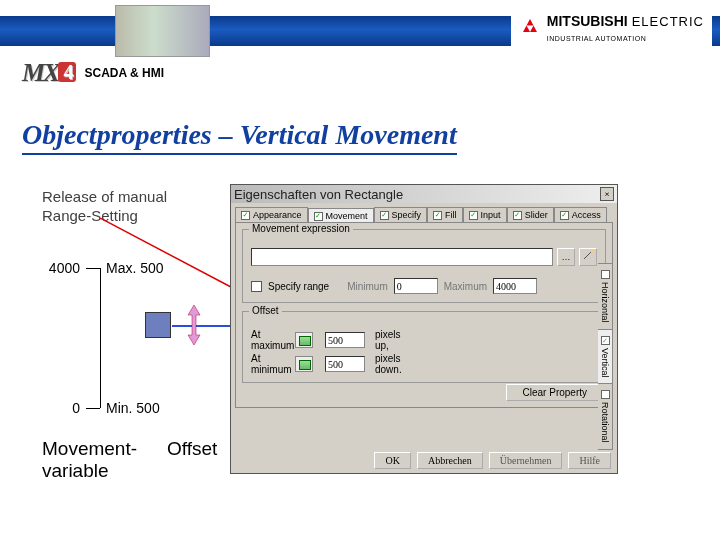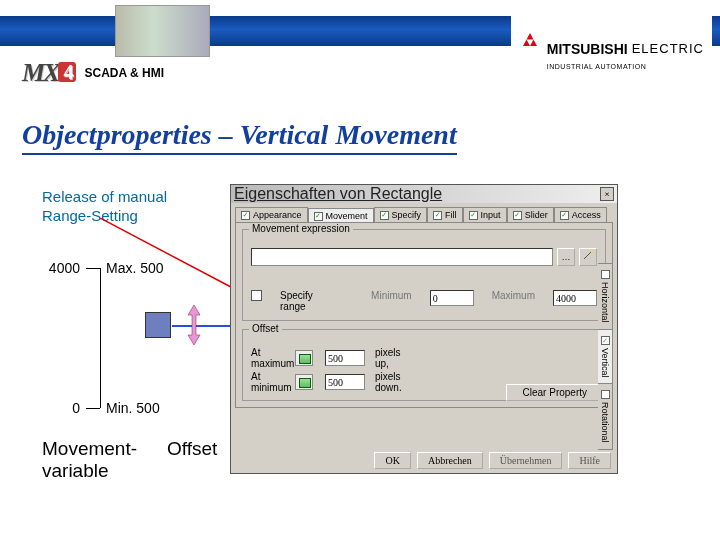--- a/index.html
+++ b/index.html
@@ -3,54 +3,54 @@
 <meta charset="utf-8">
 <style>
   * { box-sizing: border-box; }
   body { margin: 0; width: 720px; height: 540px; font-family: Arial, sans-serif; background: #fff; overflow: hidden; position: relative; }
   .topbar { width: 720px; height: 60px; position: relative; }
   .photo-strip { position: absolute; left: 115px; top: 5px; width: 95px; height: 52px; background: linear-gradient(90deg, #bba 0%, #cdc 40%, #aab 100%); border: 1px solid #999; }
   .blueband { position: absolute; left: 0; top: 16px; width: 720px; height: 30px; background: linear-gradient(180deg,#0a3a8a 0%,#1a5bc0 45%,#0a3a8a 100%); }
   .logo-box { position: absolute; right: 8px; top: 10px; background: #fff; padding: 4px 8px; display: flex; align-items: center; gap: 6px; }
   .tri-logo svg { display: block; }
   .brand-text { line-height: 1; }
-  .brand-text .m { font-weight: bold; font-size: 14px; color: #000; display: flex; align-items: flex-start; gap: 4px; margin-top: 28px;}
+  .brand-text .m { font-weight: bold; font-size: 14px; color: #000; display: flex; align-items: center; gap: 4px;}
   .brand-text .m .e { font-weight: normal; font-size: 13px; letter-spacing: 1px;}
   .brand-text .sub { font-size: 7px; letter-spacing: 0.5px; color: #000; }
   .mx4 { position: absolute; left: 22px; top: 60px; display: flex; align-items: center; gap: 8px; }
   .mx4-mark { font: italic bold 26px/1 Georgia, serif; color: #444; text-shadow: 1px 1px 0 #ccc; letter-spacing: -2px;}
   .mx4-mark .four { background: #c33; color: #fff; font-style: normal; padding: 0 5px; border-radius: 3px; font-size: 20px; display:inline-block; transform: translateY(-2px);}
   .mx4-sub { font-weight: bold; font-size: 12px; color: #000; }
   .title { position: absolute; left: 22px; top: 120px; font: italic bold 28px/1.1 "Times New Roman", serif; color: #1240a0; border-bottom: 2px solid #1240a0; padding-bottom: 2px;}
-  .note1 { position: absolute; left: 42px; top: 188px; font-size: 15px; line-height: 1.25; color: #0369a1; }
+  .note1 { position: absolute; left: 42px; top: 188px; font-size: 15px; line-height: 1.25; color: #404040; }
   .entry-note { position: absolute; left: 278px; top: 243px; font-size: 15px; font-weight: bold; color: #000; }
   .hi-box { position: absolute; left: 418px; top: 294px; width: 154px; height: 22px; border: 1.5px solid #d00; }
   .scale { position: absolute; left: 42px; top: 260px; width: 180px; height: 160px; font-size: 14px; }
   .scale .row { display: flex; align-items: center; gap: 6px; position: absolute; }
   .scale .lblL { width: 38px; text-align: right; }
   .scale .tick { width: 14px; height: 0; border-top: 1px solid #000; }
   .scale .lblR { }
   .center-box { position: absolute; left: 145px; top: 312px; width: 26px; height: 26px; background: #6e7fbf; border: 1px solid #333; }
   .varrow { position: absolute; left: 42px; top: 438px; font-size: 19px; display: flex; align-items: flex-start; gap: 30px; }
   .blue-line { position: absolute; background: #2a4edb; height: 2px; }
   .win { position: absolute; left: 230px; top: 184px; width: 388px; height: 290px; background: #d4d0c8; border: 1px solid #555; font: 11px Tahoma, sans-serif; color: #000; }
   .win .tb { background: linear-gradient(90deg,#bbb,#eee); height: 18px; display: flex; align-items: center; justify-content: space-between; padding: 0 3px; }
-  .win .tb .ttl { font-size: 16px; color: #222; text-decoration: underline; }
+  .win .tb .ttl { font-size: 13px; color: #222; }
   .win .tb .xbtn { width: 14px; height: 14px; background: #d4d0c8; border: 1px solid #555; font: bold 9px/12px Tahoma; text-align: center; }
   .tabs { display: flex; padding: 4px 4px 0; gap: 0; }
   .tab { background: #d4d0c8; border: 1px solid #888; border-bottom: none; padding: 2px 5px; font-size: 9px; display: flex; align-items: center; gap: 3px; cursor: default;}
   .tab.active { background: #eee; position: relative; top: 1px; }
   .tab .chk { width: 9px; height: 9px; background: #fff; border: 1px solid #666; display: inline-flex; align-items: center; justify-content: center; font-size: 7px; color: #0a0; }
   .panel { margin: 0 4px 4px; border: 1px solid #888; background: #d4d0c8; padding: 6px; height: 186px; position: relative;}
   .grp { border: 1px solid #999; padding: 18px 8px 8px; margin-bottom: 8px; position: relative; }
   .grp .legend { position: absolute; top: -7px; left: 6px; background: #d4d0c8; padding: 0 3px; font-size: 10px; }
   .expr-row { display: flex; gap: 4px; align-items: center; }
   .expr-row input[type=text] { flex: 1; height: 18px; border: 1px inset #888; background: #fff; padding: 0 3px; font: 11px Tahoma; }
   .mini-btn { width: 18px; height: 18px; background: #d4d0c8; border: 1px outset #fff; font-size: 9px; text-align: center; line-height: 16px; }
-  .range-row { display: flex; align-items: flex-start; gap: 18px; margin-top: 24px; font-size: 10px;}
+  .range-row { display: flex; align-items: center; gap: 6px; margin-top: 12px; font-size: 10px;}
   .range-row input[type=text]{ width: 44px; height: 16px; border: 1px inset #888; background: #fff; font: 10px Tahoma; text-align: left; padding: 0 2px;}
   .cb { width: 11px; height: 11px; background: #fff; border: 1px solid #555; display: inline-block; }
   .offset-grid { display: grid; grid-template-columns: 38px 24px 44px 34px; grid-auto-rows: 20px; gap: 4px 6px; align-items: center; font-size: 10px;}
   .offset-grid .lab { }
   .offset-grid .ico { width: 18px; height: 16px; background: #eee; border: 1px solid #888; position: relative;}
   .offset-grid .ico::after{content:""; position:absolute; left:3px; top:3px; width:10px; height:8px; border:1px solid #060; background: linear-gradient(#9d9,#6b6);}
   .offset-grid input { width: 40px; height: 16px; border: 1px inset #888; background: #fff; font: 10px Tahoma; padding: 0 2px;}
   .sidetabs { position: absolute; right: -1px; top: 40px; display: flex; flex-direction: column; }
   .sidetab { writing-mode: vertical-rl; background: #d4d0c8; border: 1px solid #888; border-left: none; font-size: 9px; padding: 6px 2px; margin-bottom: -1px; display:flex; align-items:center; gap:3px;}
   .sidetab .chk { width: 9px; height: 9px; background: #fff; border: 1px solid #666; font-size: 7px; color: #888; text-align:center; line-height:7px; writing-mode: horizontal-tb;}

